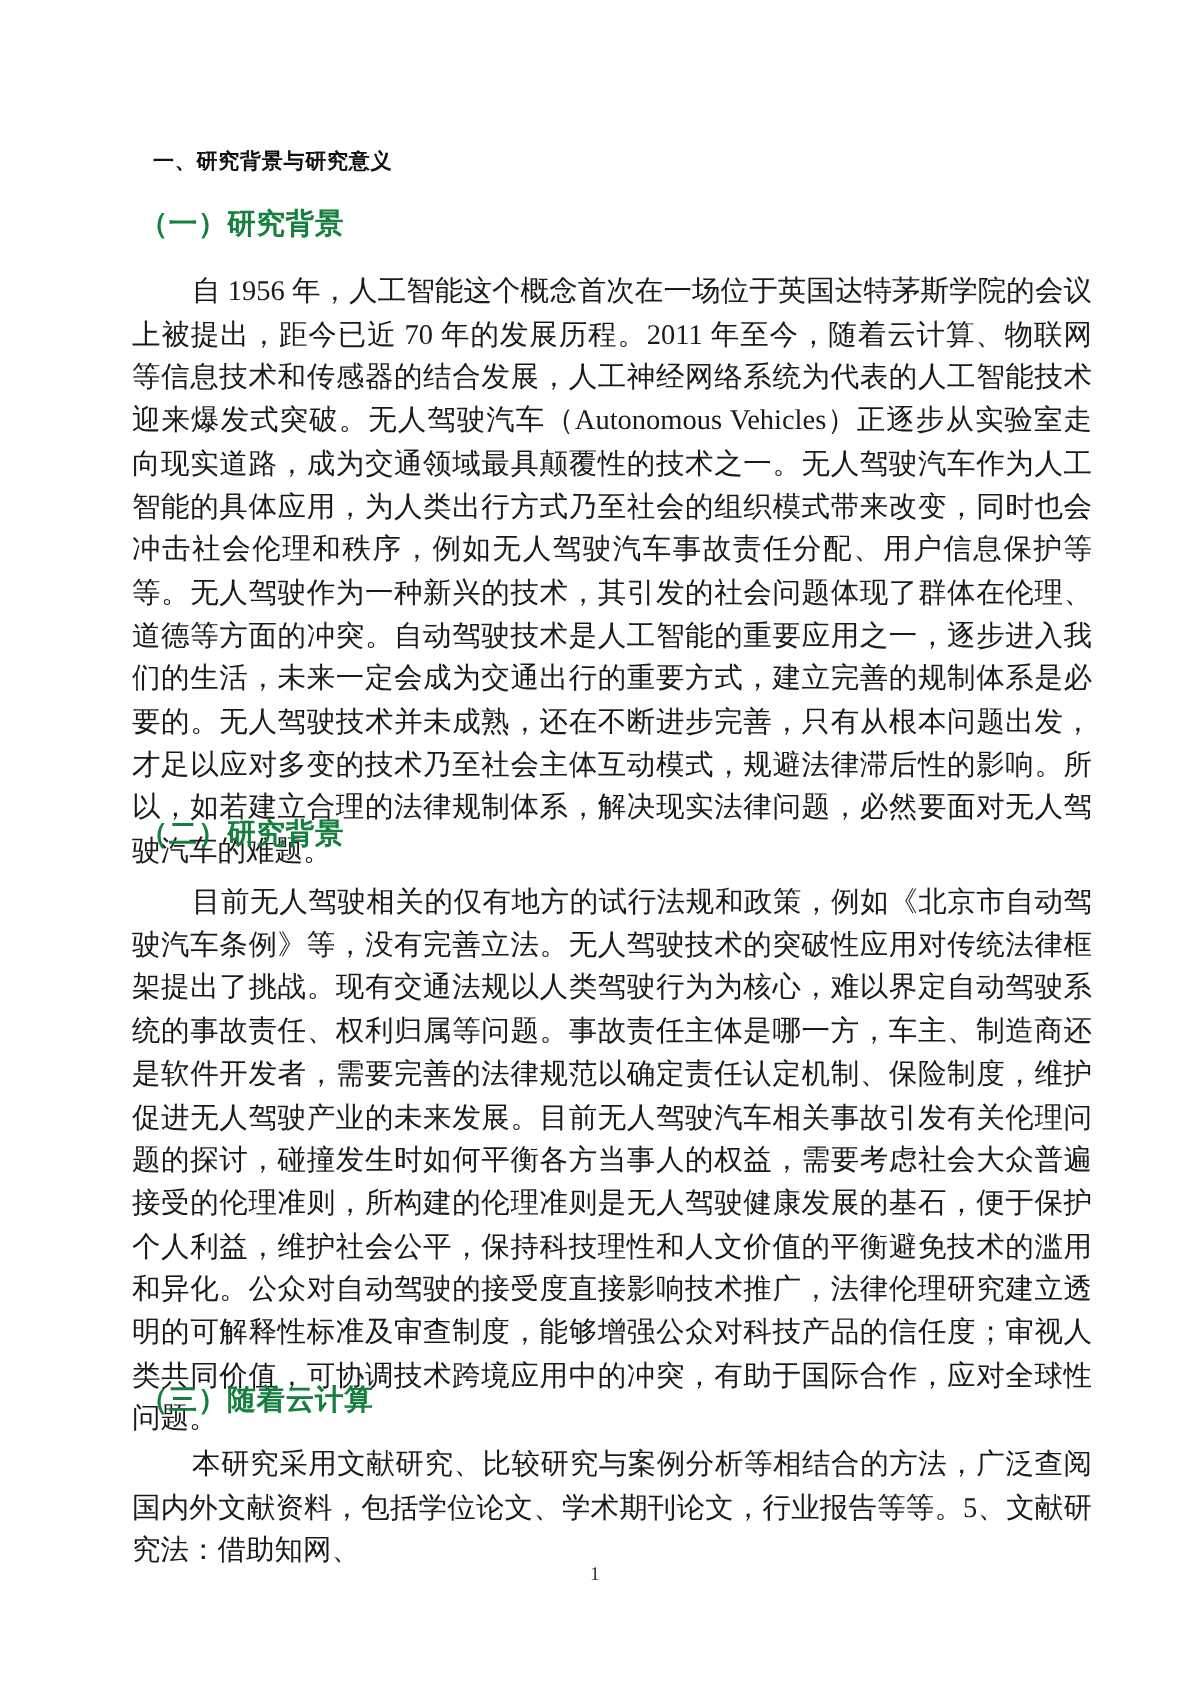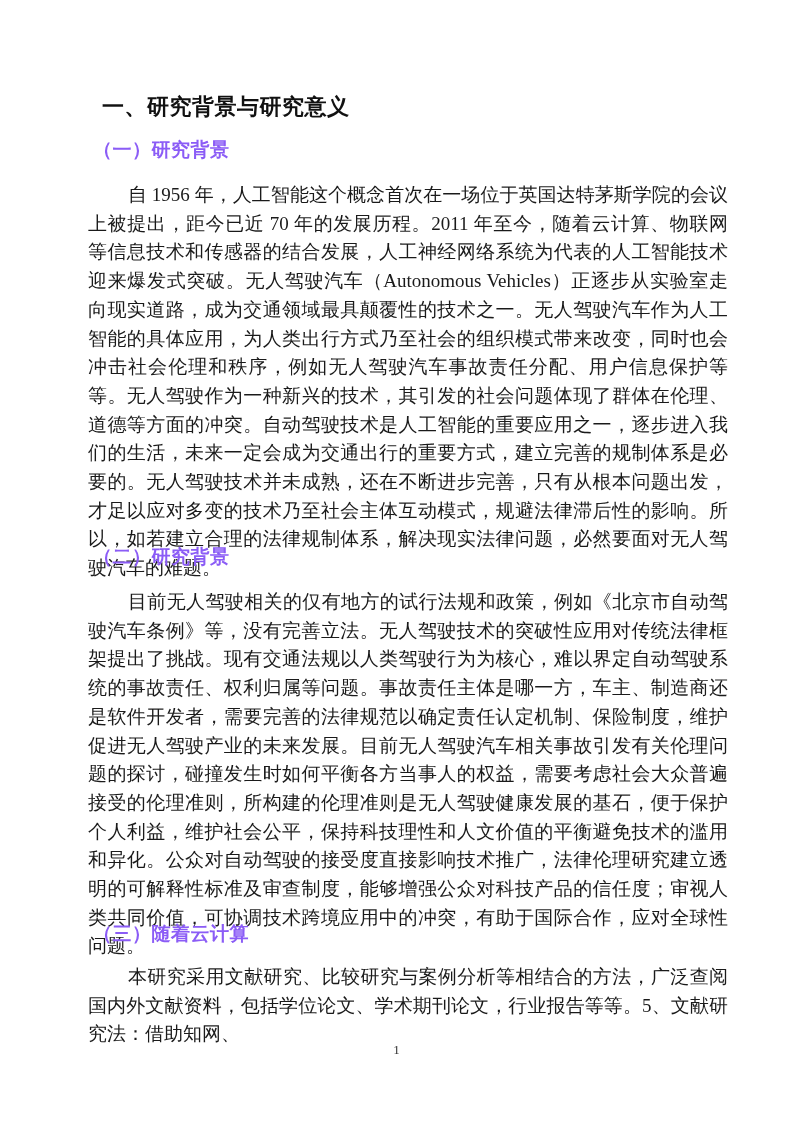--- a/index.html
+++ b/index.html
@@ -17,37 +17,37 @@
     color: #1a1a1a;
   }
   .h1 {
     position: absolute;
     left: 88px;
     width: 640px;
     top: 93px;
     margin: 0;
     padding-left: 14px;
     font-family: "Liberation Sans", sans-serif;
-    font-size: 22px;
+    font-size: 14px;
     font-weight: bold;
     line-height: 28px;
     color: #111111;
     letter-spacing: 0.5px;
   }
   .h2 {
     position: absolute;
     left: 88px;
     width: 640px;
     margin: 0;
     padding-left: 5px;
     font-family: "Liberation Sans", sans-serif;
     font-size: 19px;
     font-weight: bold;
     line-height: 28px;
-    color: #8b5cf6;
+    color: #15803d;
     letter-spacing: 0.5px;
   }
   .h2a { top: 136px; }
   .h2b { top: 543px; }
   .h2c { top: 920px; }
   .para {
     position: absolute;
     left: 88px;
     width: 640px;
     margin: 0;

